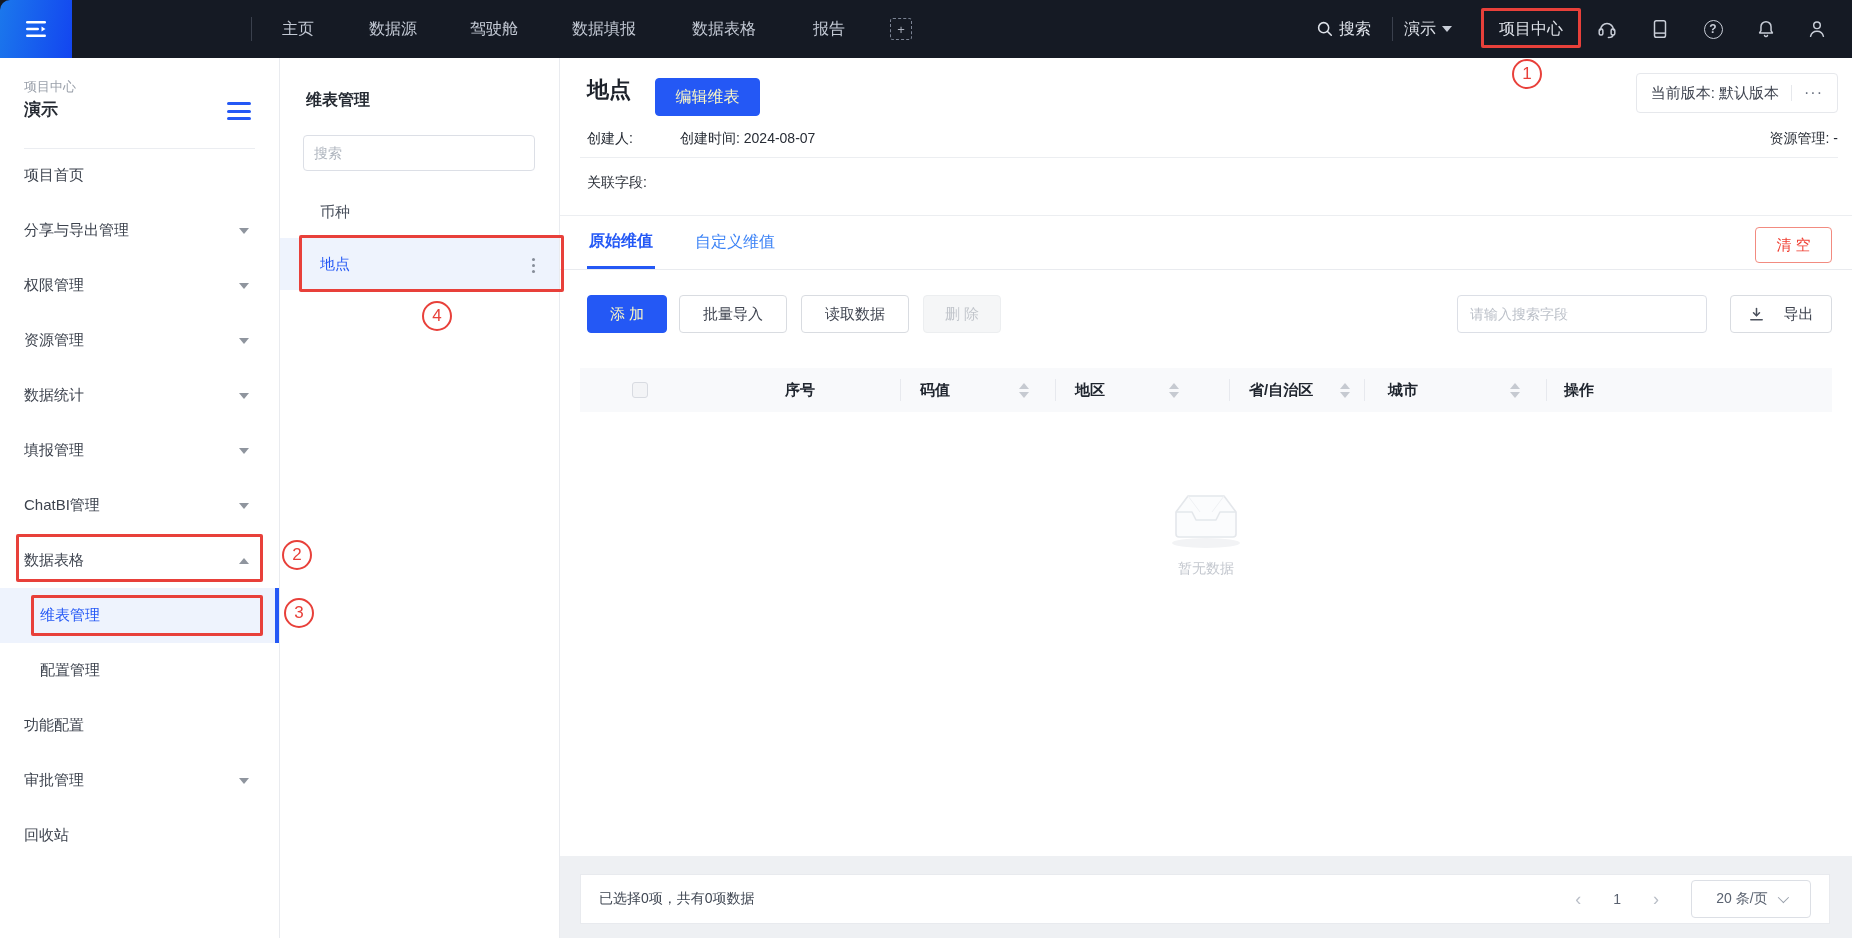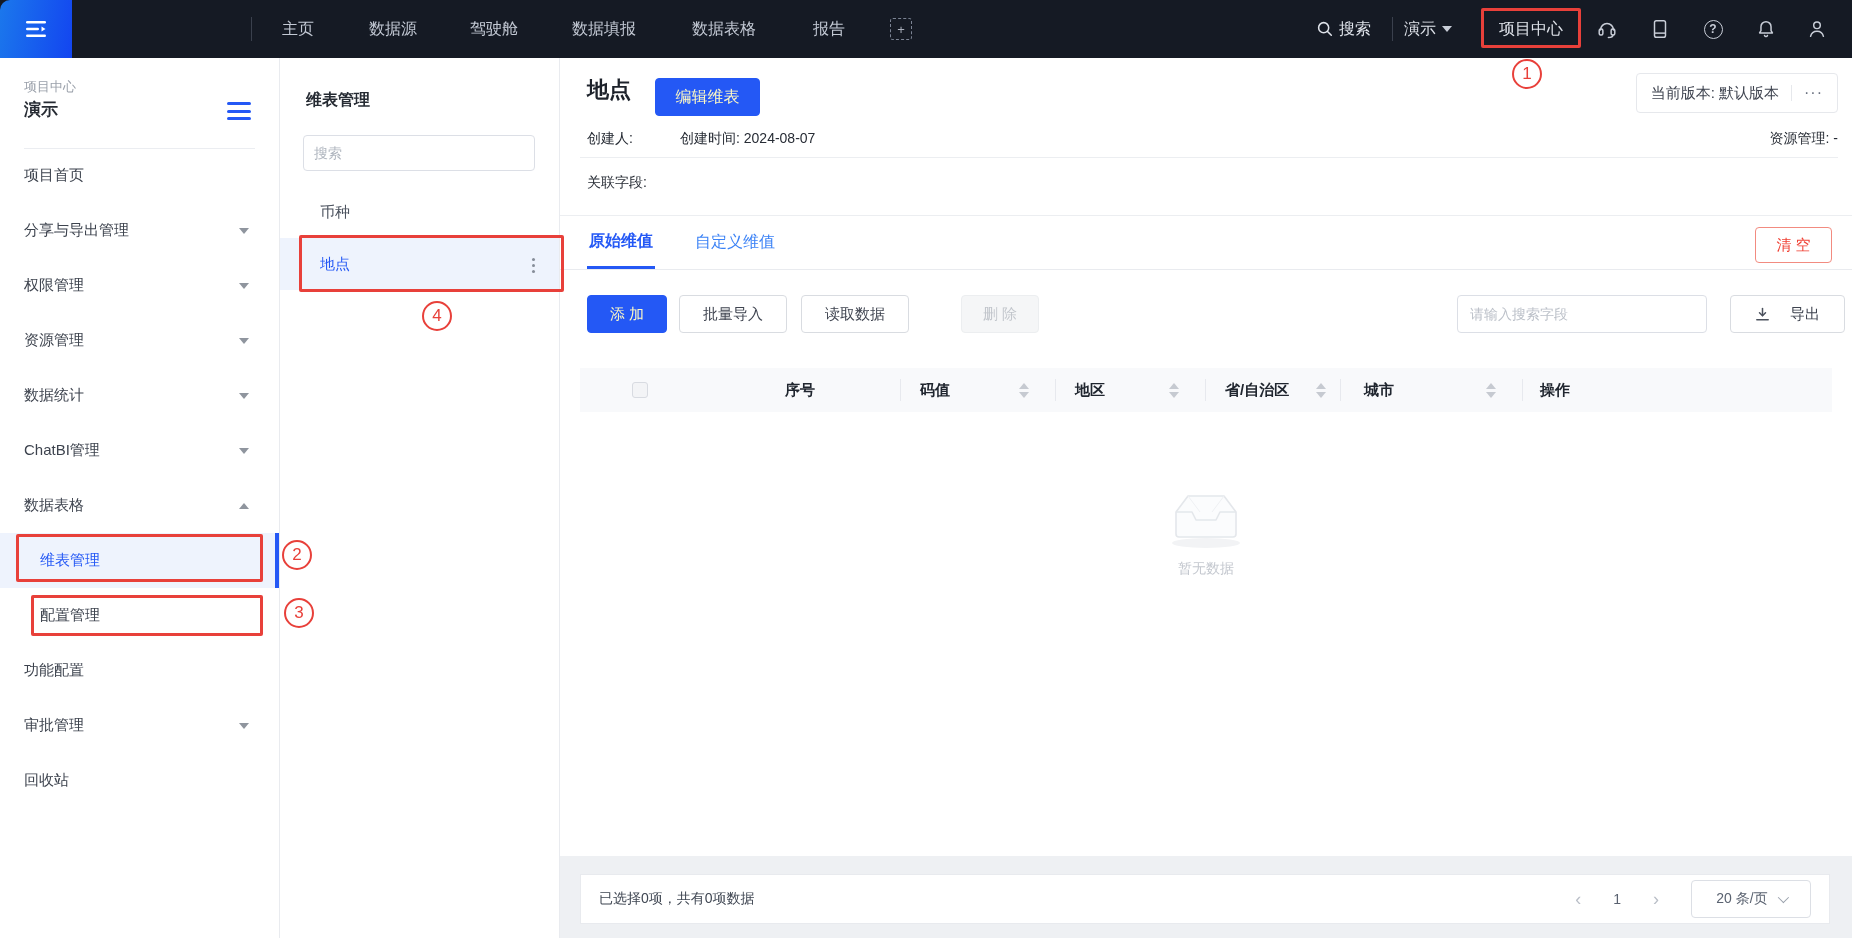--- a/index.html
+++ b/index.html
@@ -67,21 +67,21 @@
            background:#868d99; box-shadow:0 -6px 0 #868d99, 0 6px 0 #868d99; cursor:pointer; }
 
   
   .main { position:absolute; left:560px; top:58px; right:0; bottom:0; background:#eef0f3; }
   .card { position:absolute; left:0; top:0; right:0; height:798px; background:#fff; }
   .d-title { position:absolute; left:27px; top:17px; font-size:22px; font-weight:bold; color:#1d222b; }
   .btn { display:flex; align-items:center; justify-content:center; border-radius:4px;
          font-size:15px; cursor:pointer; white-space:nowrap; font-family:inherit; }
   .btn-primary { background:#2458f5; color:#fef9c3; border:1px solid #2458f5;text-align:right; }
   .btn-plain { background:#fff; color:#3f4450; border:1px solid #d9dce1; }
-  .btn-disabled { background:#f5f6f7; color:#c2c6cc; border:1px solid #eceef0; cursor:not-allowed;margin-left:38px; }
+  .btn-disabled { background:#f5f6f7; color:#c2c6cc; border:1px solid #eceef0; cursor:not-allowed; }
   .btn-danger { background:#fff; color:#f04134; border:1px solid #f28b80; }
   .edit-btn { position:absolute; left:95px; top:20px; width:105px; height:38px; font-size:16px; }
   .version-box { position:absolute; right:14px; top:15px; height:40px; background:#fff;
                  border:1px solid #e6e8ec; border-radius:4px; display:flex; align-items:center;
                  padding:0 14px; font-size:15px; color:#3f4450; cursor:pointer;margin-left:40px; }
   .version-box .vline { width:1px; height:16px; background:#e6e8ec; margin:0 12px; }
   .version-box .more { color:#6b7280; font-size:16px; letter-spacing:1px; }
   .meta-row { position:absolute; left:27px; right:14px; top:72px; height:20px; font-size:14px; color:#272c35; }
   .meta-created { position:absolute; left:93px; top:0; }
   .meta-eff { position:absolute; right:0; top:0; }
@@ -91,21 +91,21 @@
           border-bottom:1px solid #e9ebef; display:flex; align-items:stretch; }
   .tab { display:flex; align-items:center; font-size:16px; cursor:pointer; padding:0 2px; }
   .tab.active { color:#2458f5; border-bottom:3px solid #2458f5; font-weight:bold; }
   .tab.idle { color:#3b82f6; }
   .clear-btn { position:absolute; right:20px; top:169px; width:77px; height:36px; font-size:15px; }
   .tool { position:absolute; top:237px; height:38px; }
   .t-search { position:absolute; left:897px; top:237px; width:250px; height:38px;
               border:1px solid #dcdfe6; border-radius:4px; padding:0 12px; font-size:14px;
               color:#3d434e; outline:none; font-family:Liberation Sans, sans-serif; }
   .t-search::placeholder { color:#bcc1c9; }
-  .export-btn { position:absolute; left:1170px; top:237px; width:115px; height:38px; gap:20px;justify-content:center; }
+  .export-btn { position:absolute; left:1170px; top:237px; width:102px; height:38px; gap:20px;justify-content:center; }
 
   .thead { position:absolute; left:20px; right:20px; top:310px; height:44px; background:#f8f9fb;
            display:flex; align-items:stretch; font-size:15px; font-weight:bold; color:#20262f; }
   .th { position:relative; display:flex; align-items:center; }
   .th .lbl { white-space:nowrap; }
   .th-sep::before { content:""; position:absolute; left:0; top:11px; bottom:11px; width:1px; background:#e7e9ee; }
   .sorter { display:flex; flex-direction:column; gap:3px; margin-left:auto; margin-right:26px; cursor:pointer; }
   .sorter .up { width:0; height:0; border-left:5px solid transparent; border-right:5px solid transparent;
                 border-bottom:6px solid #c6cad1; }
   .sorter .dn { width:0; height:0; border-left:5px solid transparent; border-right:5px solid transparent;
@@ -223,20 +223,24 @@
       </div>
     <div class="mi">
       <span>资源管理</span>
       <i class="chev down"></i>
       </div>
     <div class="mi">
       <span>数据统计</span>
       <i class="chev down"></i>
       </div>
     <div class="mi">
+      <span>填报管理</span>
+      <i class="chev down"></i>
+      </div>
+    <div class="mi">
       <span>ChatBI管理</span>
       <i class="chev down"></i>
       </div>
     <div class="mi">
       <span>数据表格</span>
       <i class="chev up"></i>
       </div>
     <div class="mi child sel">
       <span>维表管理</span>
       </div>
@@ -337,21 +341,21 @@
             <i class="dn"></i>
           </span>
       </div>
       <div class="th th-sep" style="width:150px; padding-left:20px;">
         <span class="lbl">地区</span>
         <span class="sorter">
             <i class="up"></i>
             <i class="dn"></i>
           </span>
       </div>
-      <div class="th th-sep" style="width:135px; padding-left:20px;">
+      <div class="th th-sep" style="width:135px; padding-left:20px;margin-left:24px;">
         <span class="lbl">省/自治区</span>
         <span class="sorter" style="margin-right:14px;">
             <i class="up"></i>
             <i class="dn"></i>
           </span>
       </div>
       <div class="th th-sep" style="width:182px; padding-left:24px;">
         <span class="lbl">城市</span>
         <span class="sorter">
             <i class="up"></i>

